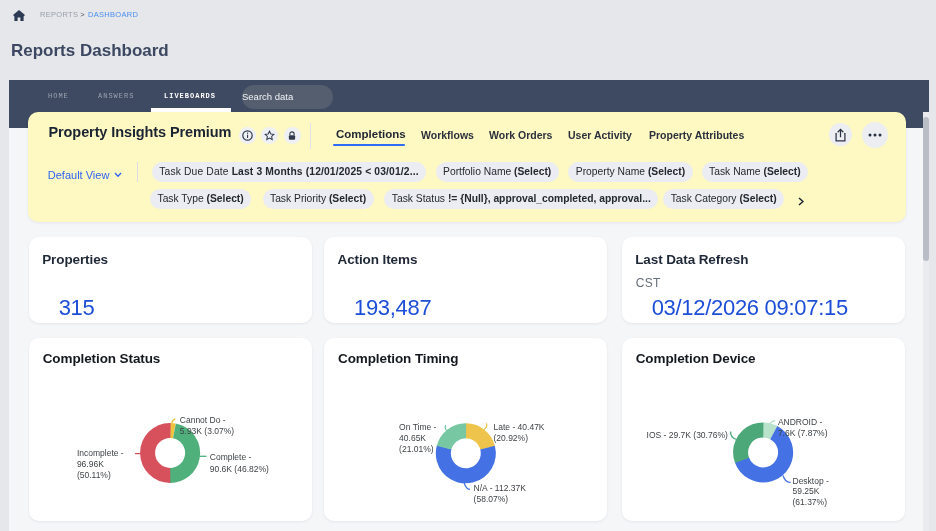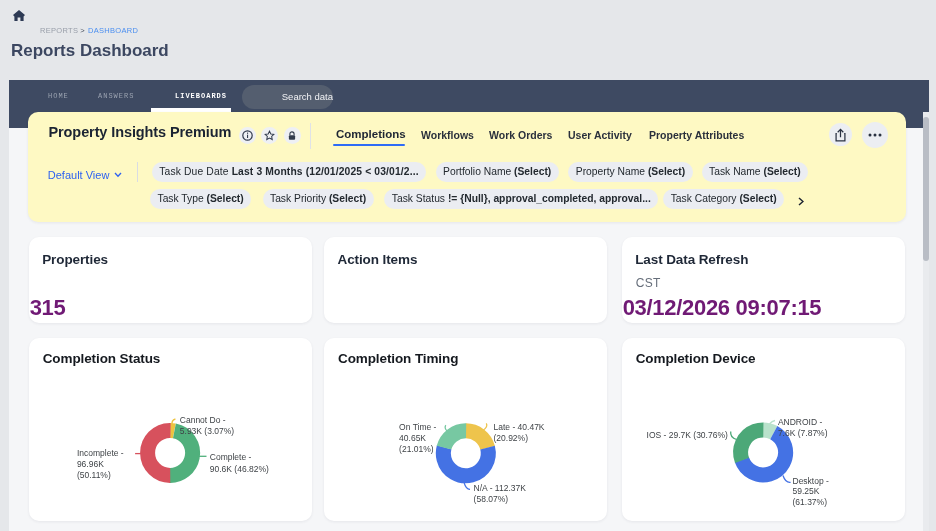--- a/index.html
+++ b/index.html
@@ -3,52 +3,52 @@
 <meta charset="utf-8">
 <style>
   * { margin:0; padding:0; box-sizing:border-box; }
   html,body { width:936px; height:531px; overflow:hidden; }
   body { font-family:"Liberation Sans", sans-serif; background:#e5e7ea; position:relative; }
   .abs { position:absolute; }
 
   
   #topstrip { left:0; top:0; width:936px; height:80px; background:#e5e7ea; }
   #sheet { left:9px; top:112px; width:920px; height:419px; background:#f5f6f8; }
-  #crumb { left:40px; top:9.5px; font-size:7.5px; letter-spacing:.3px; color:#989ea9; font-weight:400;margin-top:16px;}
+  #crumb { left:40px; top:9.5px; font-size:7.5px; letter-spacing:.3px; color:#989ea9; font-weight:400;}
   #crumb .sep { color:#4a5260; margin-left:2px; margin-right:3px;}
   #crumb .blue { color:#4a8ef0; }
   #pagetitle { left:11px; top:41px; font-size:17px; font-weight:700; color:#3c4761; }
 
   
   #navbar { left:9px; top:80px; width:920px; height:48px; background:#3e4a62; }
   .navtab { position:absolute; top:0; height:32px; line-height:32px; font-family:"Liberation Mono", monospace; font-size:7px; letter-spacing:1px; color:#9aa2b0; }
-  #tab-live { color:#ffffff; font-weight:700;margin-left:11px; }
+  #tab-live { color:#ffffff; font-weight:700; }
   #liveline { left:142px; top:28px; width:80px; height:5px; background:#ffffff; }
-  #searchpill { left:233px; top:4.5px; width:91px; height:24px; background:#545e6f; border-radius:12px; color:#f2f3f5; font-size:9.5px; text-align:right; line-height:24px; }
+  #searchpill { left:233px; top:4.5px; width:91px; height:24px; background:#545e6f; border-radius:12px; color:#f2f3f5; font-size:9.5px; text-align:left; line-height:24px; }
 
   
   #maincard { left:28px; top:112px; width:878px; height:110px; background:#fef9c3; border-radius:10px; box-shadow:0 1px 3px rgba(25,35,55,.07); }
   #pip-title { left:20.5px; top:11.5px; font-size:14.5px; font-weight:700; color:#1b2433; letter-spacing:-.1px; }
   .iconcirc { position:absolute; top:15px; width:17px; height:17px; border-radius:50%; background:#eef0f4; display:flex; align-items:center; justify-content:center; }
   #vdiv1 { left:282px; top:11px; width:1px; height:26px; background:#dfe2e8; }
   .cardtab { position:absolute; top:17px; font-size:10.5px; font-weight:700; color:#2a303c; }
   #tab-completions { font-size:11.5px; color:#1d2533; top:16px;}
   #tabline { left:305px; top:31.5px; width:72px; height:2.5px; border-radius:2px; background:#2e6cf6; }
   .rightcirc { position:absolute; border-radius:50%; background:#eceef2; display:flex; align-items:center; justify-content:center; }
 
   #defview { left:19.8px; top:56.5px; font-size:11px; color:#2e62f0; font-weight:400; }
   #vdiv2 { left:108.7px; top:50px; width:1px; height:20px; background:#d9dce3; }
 
   .chip { position:absolute; height:20px; border-radius:10px; background:#ebedf2; font-size:10.3px; color:#23292f; line-height:20.5px; padding:0 7.5px; white-space:nowrap; }
   .chip b { font-weight:700;text-align:right; }
 
   
   .kpicard { position:absolute; top:237px; width:283px; height:86px; background:#ffffff; border-radius:10px; box-shadow:0 1px 3px rgba(25,35,55,.07); }
   .kpilabel { position:absolute; left:13.5px; top:14.5px; font-size:13.5px; font-weight:700; color:#1f2837; letter-spacing:-.1px;}
-  .kpivalue { position:absolute; left:1px; top:58px; font-size:22px; font-weight:700; color:#701a75; letter-spacing:-.3px;}
+  .kpivalue { position:absolute; left:30px; top:58px; font-size:22px; font-weight:400; color:#1d4ed8; letter-spacing:-.3px;}
   .kpicst { position:absolute; left:14px; top:39px; font-size:12px; color:#666e7a; letter-spacing:.3px;}
 
   
   .chartcard { position:absolute; top:338px; width:283px; height:183px; background:#ffffff; border-radius:10px; box-shadow:0 1px 3px rgba(25,35,55,.07); }
   .charttitle { position:absolute; left:14px; top:13px; font-size:13.5px; font-weight:700; color:#15191f; letter-spacing:-.1px;}
   .chartsvg { position:absolute; left:0; top:0; }
 
   
   #sbtrack { left:922.5px; top:112px; width:6.5px; height:419px; background:#e9ebee; }
   #sbthumb { left:923px; top:117px; width:6px; height:144px; background:#b9bdc5; border-radius:3px; }
@@ -132,20 +132,21 @@
       <path d="M1 1 L5 4.5 L1 8" fill="none" stroke="#1c2330" stroke-width="1.5"></path>
     </svg>
 </div>
 
 <div class="kpicard" style="left:28.7px;">
   <div class="kpilabel">Properties</div>
   <div class="kpivalue">315</div>
 </div>
 <div class="kpicard" style="left:324px;">
   <div class="kpilabel">Action Items</div>
+  <div class="kpivalue">193,487</div>
 </div>
 <div class="kpicard" style="left:621.7px;">
   <div class="kpilabel">Last Data Refresh</div>
   <div class="kpicst">CST</div>
   <div class="kpivalue">03/12/2026 09:07:15</div>
 </div>
 
 <div class="chartcard" id="cc1" style="left:28.7px;">
   <div class="charttitle">Completion Status</div>
   <svg class="chartsvg" width="283" height="183" viewBox="0 0 283 183" font-family="Liberation Sans, sans-serif" font-size="8.5" fill="#3f4347">

